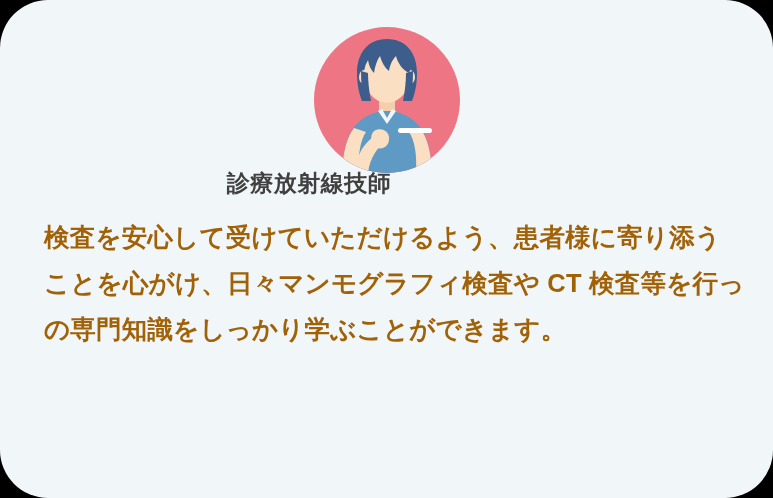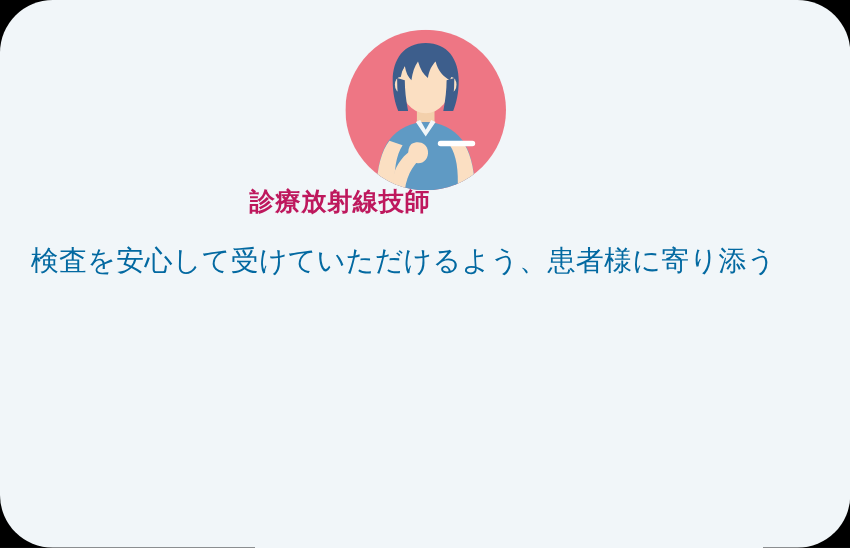--- a/index.html
+++ b/index.html
@@ -42,34 +42,34 @@
   .role-title {
     position: absolute;
     left: 0;
     top: 168px;
     width: 618px;
     text-align: center;
     font-size: 23px;
     line-height: 30px;
     font-weight: bold;
     letter-spacing: 0.5px;
-    color: #be185d;
+    color: #404040;
     white-space: nowrap;
   }
 
   
   .body-text {
     position: absolute;
-    left: 28px;
+    left: 44px;
     top: 214px;
     width: 706px;
-    color: #0369a1;
+    color: #a16207;
     font-size: 25.5px;
     line-height: 46px;
-    font-weight: normal;
+    font-weight: bold;
     letter-spacing: 0.2px;
   }
   .body-text p {
     margin: 0;
   }
 </style>
 </head>
 <body>
 
 <div class="card">
@@ -126,15 +126,17 @@
         <path d="M47 44 C 47 56, 48 66, 50 74 L 57 74 C 55 64, 54 54, 54 46 Z" fill="#3d5e8c"></path>
         <path d="M99 44 C 99 56, 98 66, 96 74 L 89 74 C 91 64, 92 54, 92 46 Z" fill="#3d5e8c"></path>
       </g>
     </svg>
   </div>
 
   <div class="role-title">診療放射線技師</div>
 
   <div class="body-text">
     <p>検査を安心して受けていただけるよう、患者様に寄り添う</p>
+    <p>ことを心がけ、日々マンモグラフィ検査や CT 検査等を行っ</p>
+    <p>の専門知識をしっかり学ぶことができます。</p>
   </div>
 
 </div>
 
 </body></html>

